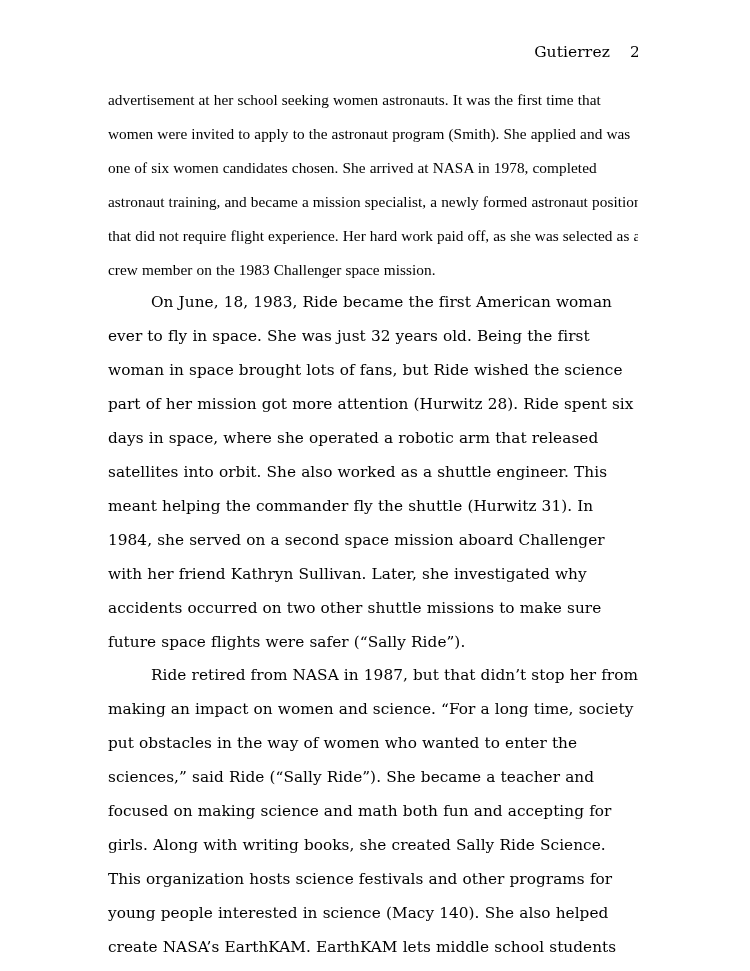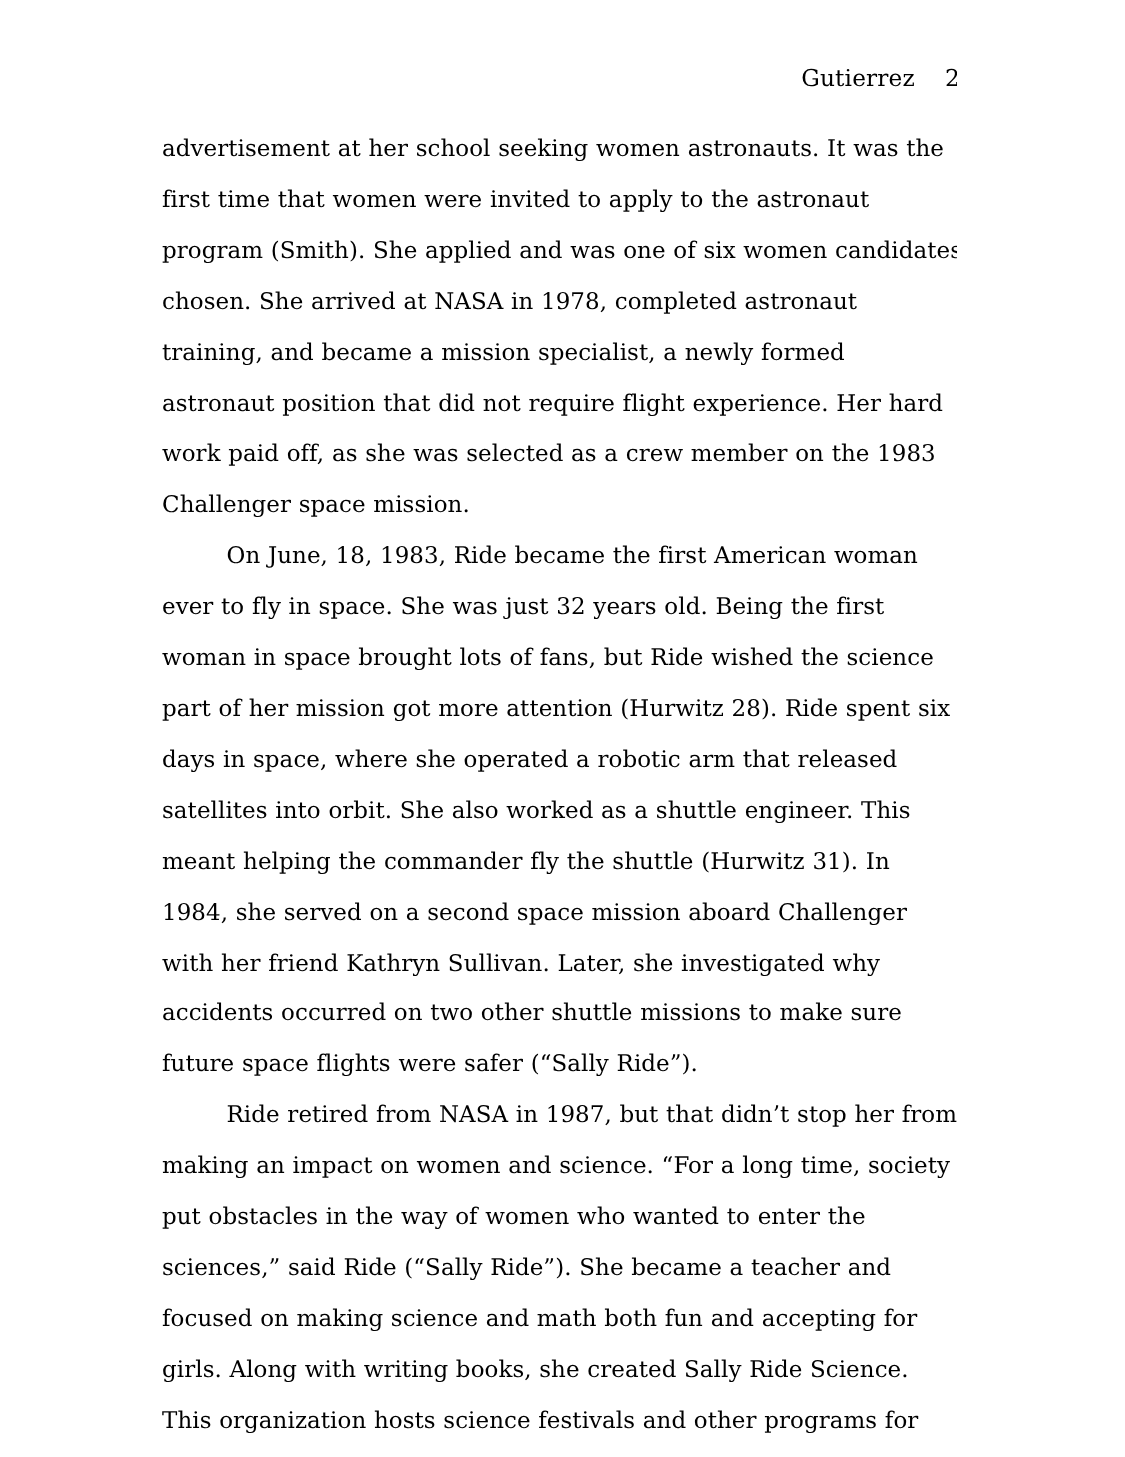--- a/index.html
+++ b/index.html
@@ -41,20 +41,21 @@
     font-size: 15.3px;
     line-height: 33.9px;
     text-align: left;
     text-indent: 43px;
     letter-spacing: 0.05px;
     word-spacing: 0.2px;
     -webkit-font-smoothing: antialiased;
   }
   .para.no-indent {
     text-indent: 0;
+    font-family: Liberation Serif, serif;
   }
 </style>
 </head>
 <body>
 
 <div class="page">
 
   <div class="running-head">Gutierrez    2</div>
 
   <div class="body-text">

